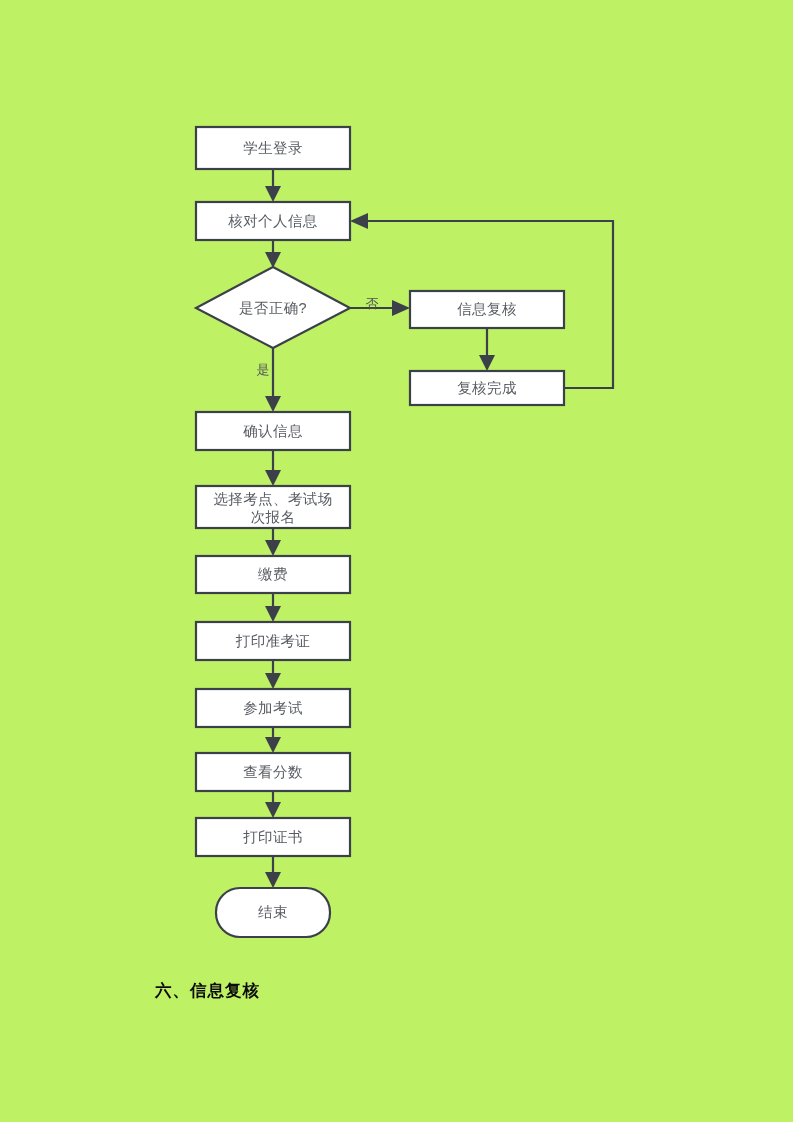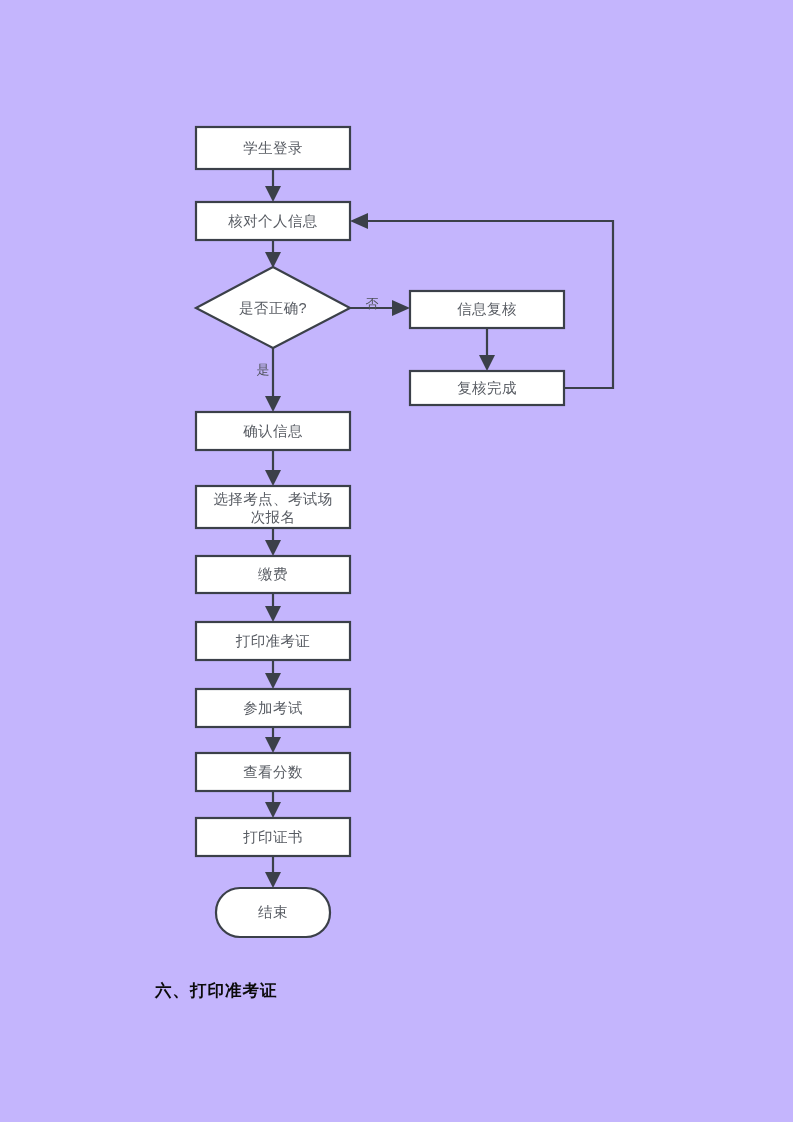--- a/index.html
+++ b/index.html
@@ -13,21 +13,21 @@
     height: 1122px;
     position: relative;
     font-family: "Liberation Sans", "DejaVu Sans", sans-serif;
     overflow: hidden;
   }
   #page {
     position: absolute;
     left: 0; top: 0;
     width: 793px;
     height: 1122px;
-    background: #c4b5fd;
+    background: #bef264;
   }
   #flow-svg {
     position: absolute;
     left: 0; top: 0;
     width: 793px;
     height: 980px;
   }
   .node-label {
     font-family: "Liberation Sans", "DejaVu Sans", sans-serif;
     font-size: 14.5px;
@@ -217,16 +217,16 @@
       <text class="node-label" x="273" y="838">打印证书</text>
     </g>
 
     <g>
       <rect class="shape" x="216" y="888" width="114" height="49" rx="24" ry="24"></rect>
       <text class="node-label" x="273" y="913">结束</text>
     </g>
 
   </svg>
 
-  <div id="heading">六、打印准考证</div>
+  <div id="heading">六、信息复核</div>
 
 
 </div>
 
 </body></html>

